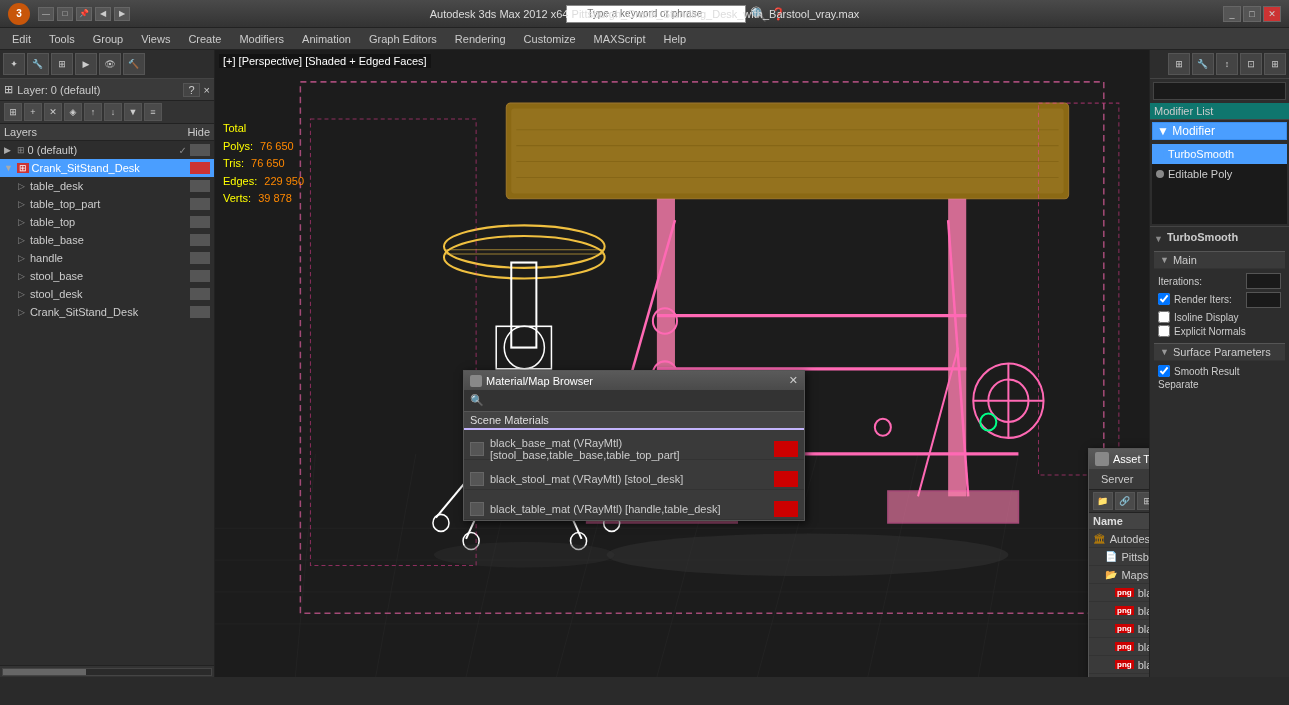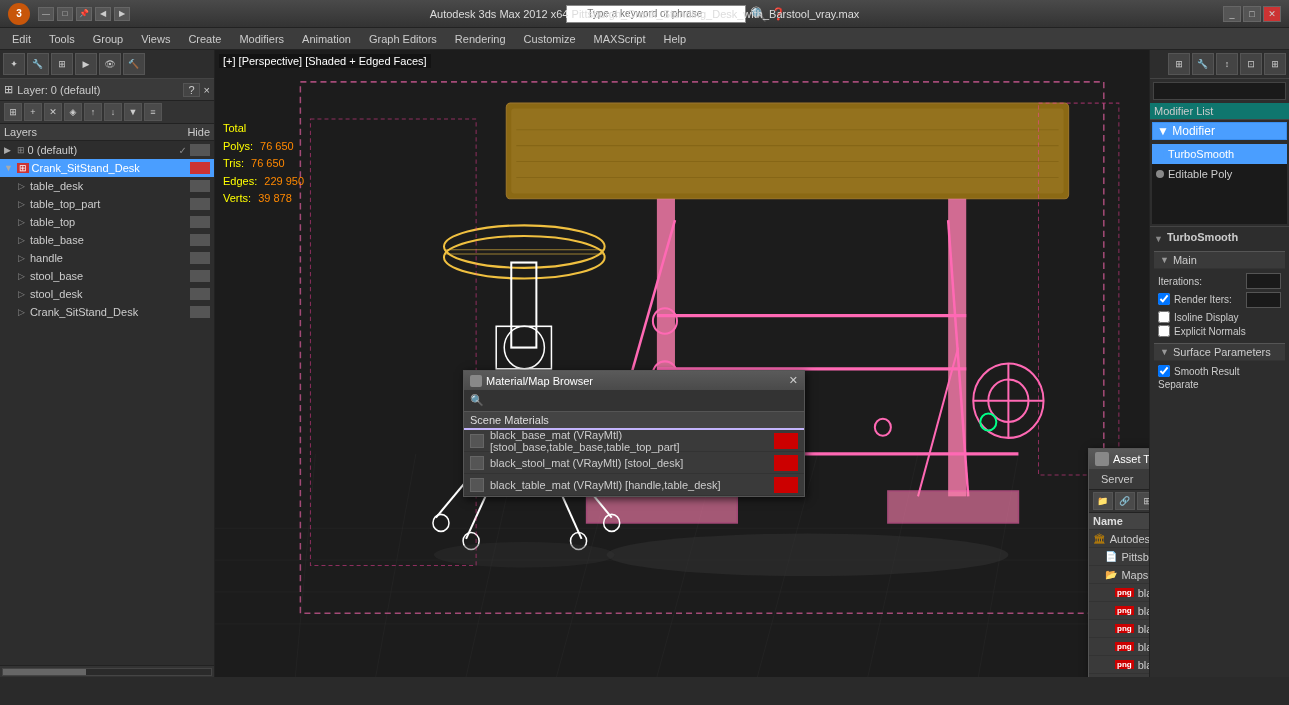--- a/index.html
+++ b/index.html
@@ -432,20 +432,21 @@
       border-bottom: 2px solid #c4b5fd;
     }
     .mat-item {
       display: flex;
       align-items: center;
       padding: 2px 6px;
       height: 22px;
       gap: 6px;
       border-bottom: 1px solid #333;
       cursor: pointer;
+      margin-top: 8px;
     }
     .mat-color-swatch {
       width: 14px;
       height: 14px;
       border: 1px solid #666;
       flex-shrink: 0;
     }
     .mat-item-name {
       font-size: 11px;
       color: #ccc;

